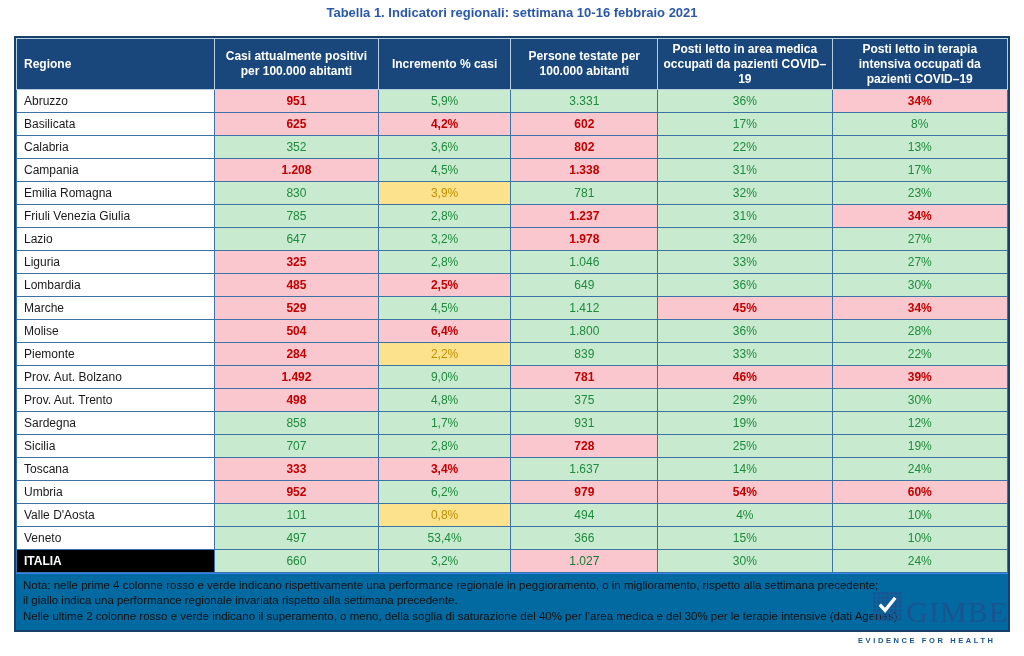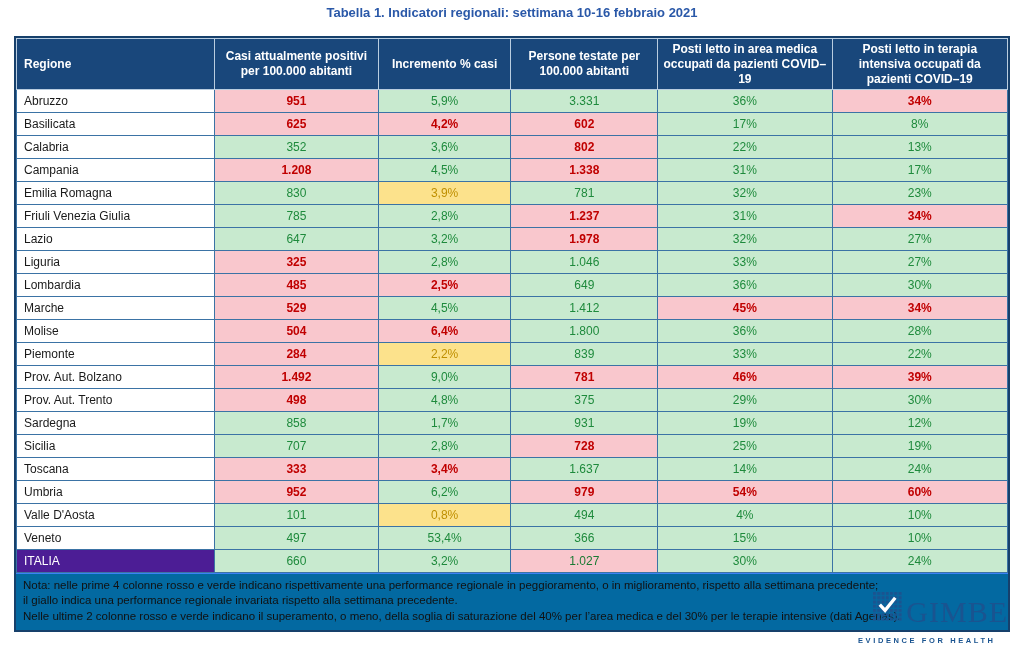--- a/index.html
+++ b/index.html
@@ -25,21 +25,21 @@
        vertical-align:middle; padding:1px 4px; }
   td.region { background:#ffffff; color:#1a1a1a; text-align:left; padding-left:7px; }
   td.val { text-align:center; }
 
   .c-red    { background:#f9c7cd; color:#c00000;font-weight:bold; }
   .c-green  { background:#c8eacf; color:#1e8a3c; }
   .c-yellow { background:#fce28c; color:#bf8f00; }
   .c-red-green { background:#f9c7cd; color:#1a7a33; }
   .b { font-weight:normal; }
 
-  td.region-total { background:#4c1d95; color:#ffffff; font-weight:normal;
+  td.region-total { background:#000000; color:#ffffff; font-weight:bold;
                     text-align:left; padding-left:7px; }
 
   .notes { border-top:1px solid #3b82f6; background:#0369a1; padding:4px 7px 6px 7px;
            font-size:11.5px; color:#111111; line-height:1.34; }
 
   .logo { position:absolute; right:16px; top:592px; width:150px; }
   .logo-top { display:flex; align-items:flex-end; justify-content:flex-end; gap:4px; }
   .logo-name { font-family:"Liberation Serif", serif; font-size:30px; line-height:26px;
                color:#1a5490; letter-spacing:1px; }
   .logo-tagline { text-align:left; font-size:7.5px; font-weight:bold; color:#1a5490;

